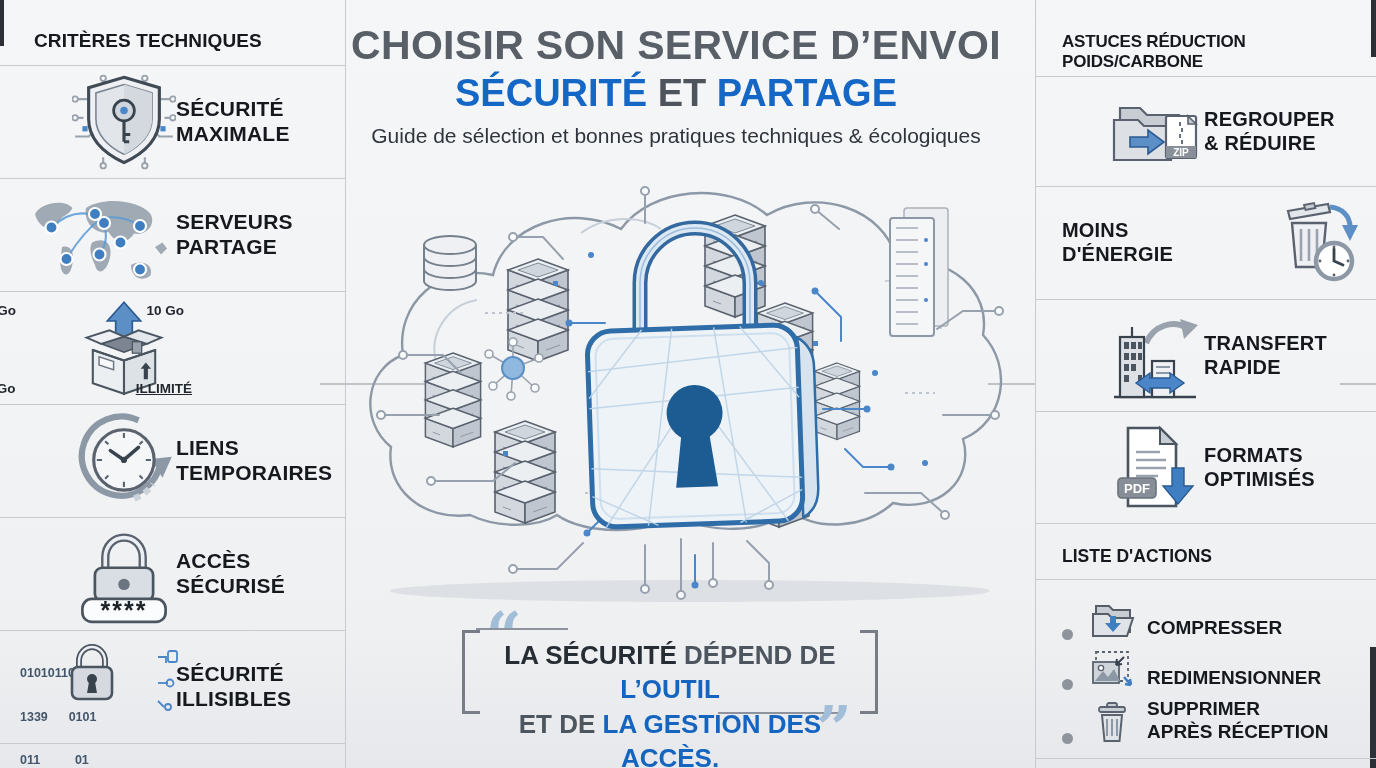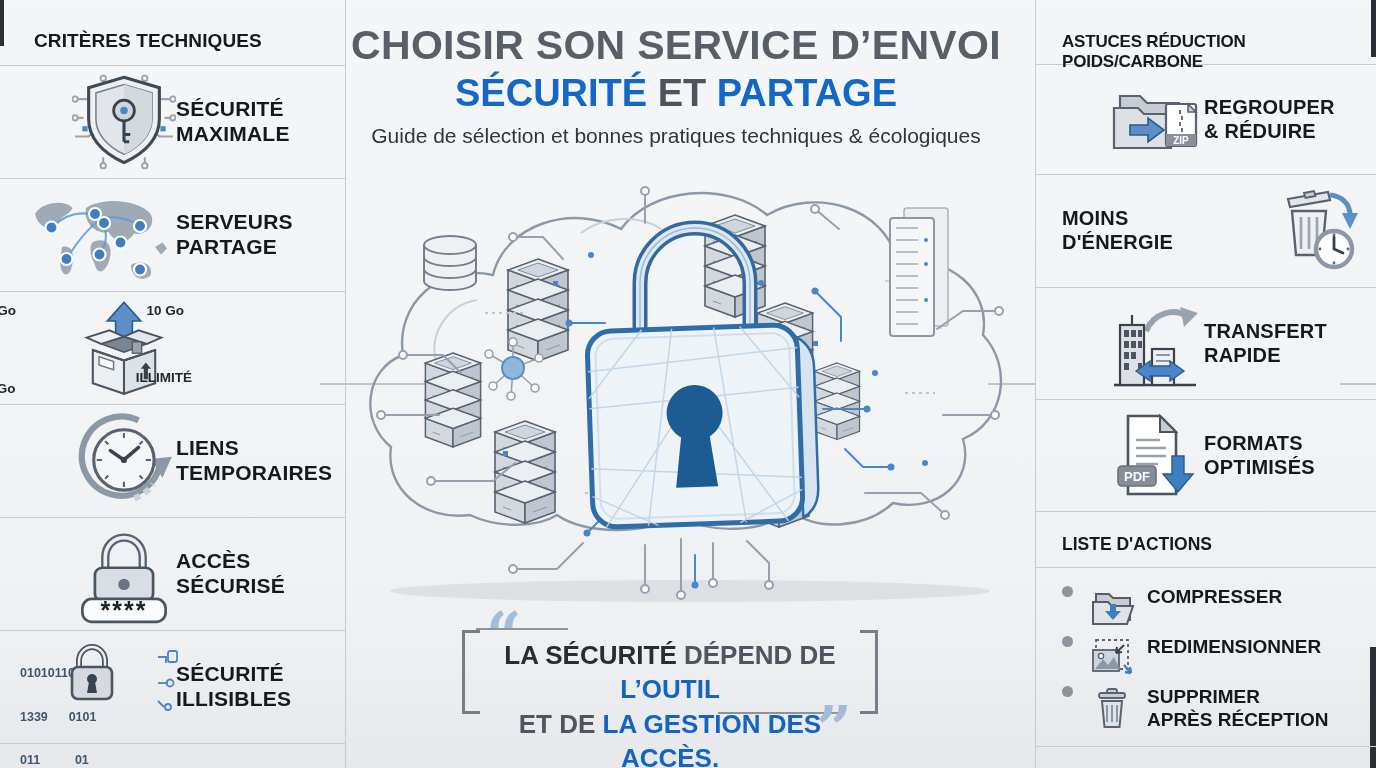--- a/index.html
+++ b/index.html
@@ -19,21 +19,21 @@
   .item.l{height:113px;}
   .item.r{height:112px;}
   .icell{width:176px;display:flex;justify-content:flex-end;align-items:center;position:relative;flex-shrink:0;}
   .icell.rr{width:168px;}
   .ilabel{font-size:21px;font-weight:800;color:#15181d;line-height:1.18;letter-spacing:.2px;}
   .ilabel.rr{font-size:20px;}
   .anno{position:absolute;font-size:13.5px;font-weight:700;color:#22272e;white-space:nowrap;}
   .sub-hdr{height:56px;box-sizing:border-box;padding:22px 0 0 26px;border-bottom:1px solid #c7cbd0;
            font-size:17.5px;font-weight:800;color:#15181d;}
   .actions{height:179px;border-bottom:1px solid #c7cbd0;box-sizing:border-box;padding-top:12px;}
-  .act{display:flex;align-items:flex-start;margin:6px 0 8px 26px;}
+  .act{display:flex;align-items:flex-end;margin:6px 0 8px 26px;}
   .bullet{width:11px;height:11px;border-radius:50%;background:#8d949c;margin-right:16px;flex-shrink:0;}
   .act-icon{width:46px;margin-right:12px;display:flex;justify-content:center;flex-shrink:0;}
   .act-label{font-size:19px;font-weight:800;color:#15181d;line-height:1.2;}
   
   .title-block{position:absolute;left:331px;width:690px;top:22px;text-align:center;}
   .t1{font-size:41px;font-weight:700;color:#585f67;letter-spacing:.3px;}
   .t2{font-size:38px;font-weight:800;margin-top:3px;}
   .t2 .blue{color:#1467c5;}
   .t2 .mid{color:#4d545c;}
   .subtitle{font-size:21px;font-weight:500;color:#2f353c;margin-top:9px;}
@@ -151,21 +151,21 @@
           <path d="M20,52 L50,62 L50,94 L20,84 Z" fill="#eceff2" stroke="#4a5560" stroke-width="2"></path>
           <path d="M50,62 L80,52 L80,84 L50,94 Z" fill="#dde2e7" stroke="#4a5560" stroke-width="2"></path>
           <path d="M20,52 L50,62 L80,52" fill="none" stroke="#4a5560" stroke-width="2"></path>
           <rect x="26" y="62" width="14" height="8" transform="skewY(18) translate(0,-12)" fill="#f6f8fa" stroke="#6b7480" stroke-width="1.4"></rect>
           <rect x="58" y="44" width="9" height="11" fill="#9aa3ad" stroke="#4a5560" stroke-width="1.2"></rect>
           <polygon points="66,70 71,64 76,70 73,70 73,80 69,80 69,70" fill="#39434e"></polygon>
         </svg>
         <span class="anno" style="left:-14px;top:7px;">2 Go</span>
         <span class="anno" style="right:-8px;top:7px;">10 Go</span>
         <span class="anno" style="left:-22px;bottom:4px;">10 Go</span>
-        <span class="anno" style="right:-16px;bottom:15px;">ILLIMITÉ</span>
+        <span class="anno" style="right:-16px;bottom:4px;text-decoration:underline;">ILLIMITÉ</span>
       </div>
     </div>
 
     <div class="item l">
       <div class="icell">
         <svg width="100" height="100" viewBox="0 0 96 96">
           <path d="M60,9 A38,38 0 1 0 81,50" fill="none" stroke="#8d98a6" stroke-width="6"></path>
           <polygon points="72,46 92,44 83,64" fill="#8d98a6"></polygon>
           <path d="M56,84 A38,38 0 0 0 74,70" fill="none" stroke="#ccd2d9" stroke-width="6" stroke-dasharray="6,5"></path>
           <circle cx="46" cy="47" r="29" fill="#f4f6f8" stroke="#59626e" stroke-width="3"></circle>
@@ -380,21 +380,21 @@
     <div class="q-line" style="right:40px;bottom:8px;width:120px;"></div>
     <span class="q-mark" style="left:24px;top:-18px;">“</span>
     <span class="q-mark" style="right:26px;bottom:-38px;">”</span>
     <div class="q-text">
       <div><span class="q-dark">LA SÉCURITÉ </span><span class="q-gray">DÉPEND DE </span><span class="q-blue">L’OUTIL</span></div>
       <div><span class="q-gray">ET DE </span><span class="q-blue">LA GESTION DES ACCÈS.</span></div>
     </div>
   </div>
 
   <aside class="panel" style="left:1036px;width:340px;">
-    <div class="panel-hdr r" style="height:65px;padding-top:32px;">ASTUCES RÉDUCTION POIDS/CARBONE</div>
+    <div class="panel-hdr r" style="height:77px;padding-top:32px;">ASTUCES RÉDUCTION POIDS/CARBONE</div>
 
     <div class="item r" style="height:110px;">
       <div class="icell rr">
         <svg width="100" height="84" viewBox="0 0 100 84">
           <path d="M16,18 h20 l7,7 h32 v40 h-59 Z" fill="#c8cdd4" stroke="#59626e" stroke-width="2.2"></path>
           <path d="M10,30 h24 l6,6 h34 l-7,34 h-57 Z" fill="#dde1e6" stroke="#59626e" stroke-width="2.2"></path>
           <polygon points="26,47 44,47 44,40 60,52 44,64 44,57 26,57" fill="#5b8fc6" stroke="#2a5a93" stroke-width="1.6"></polygon>
           <g>
             <rect x="62" y="26" width="30" height="42" rx="2" fill="#ffffff" stroke="#59626e" stroke-width="2.2"></rect>
             <path d="M84,26 l8,8 h-8 Z" fill="#c8cdd4" stroke="#59626e" stroke-width="1.6"></path>

